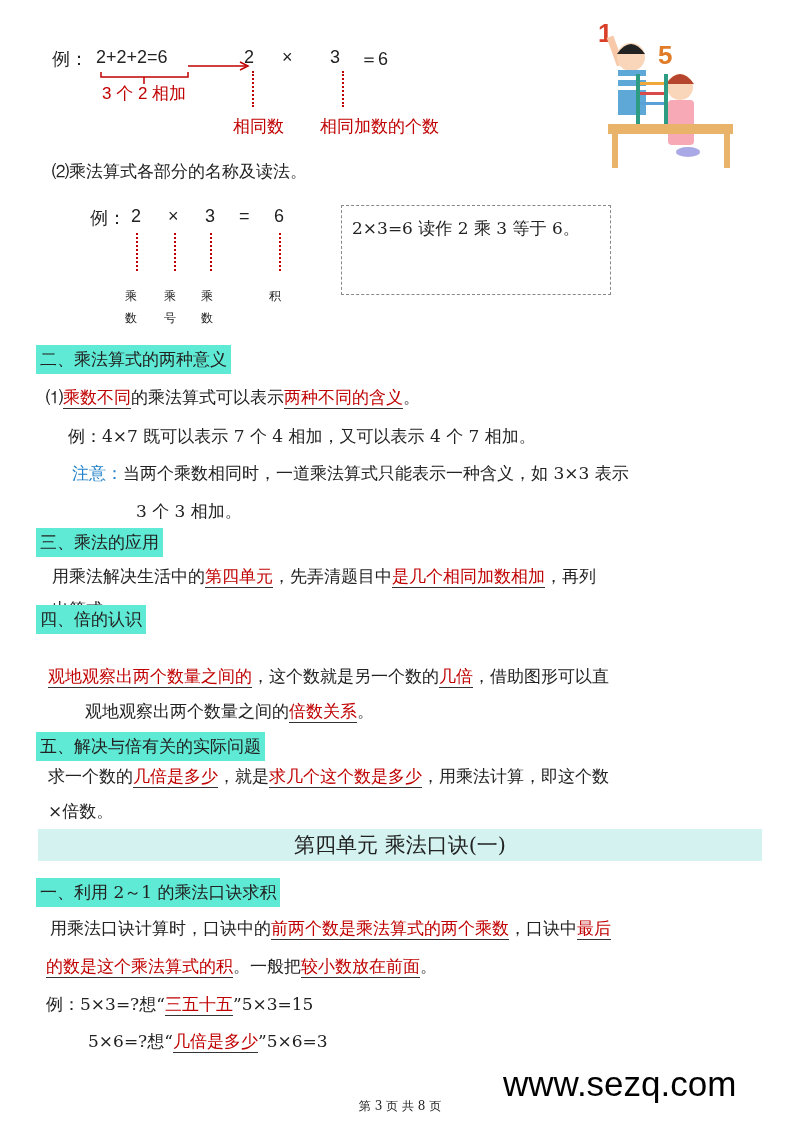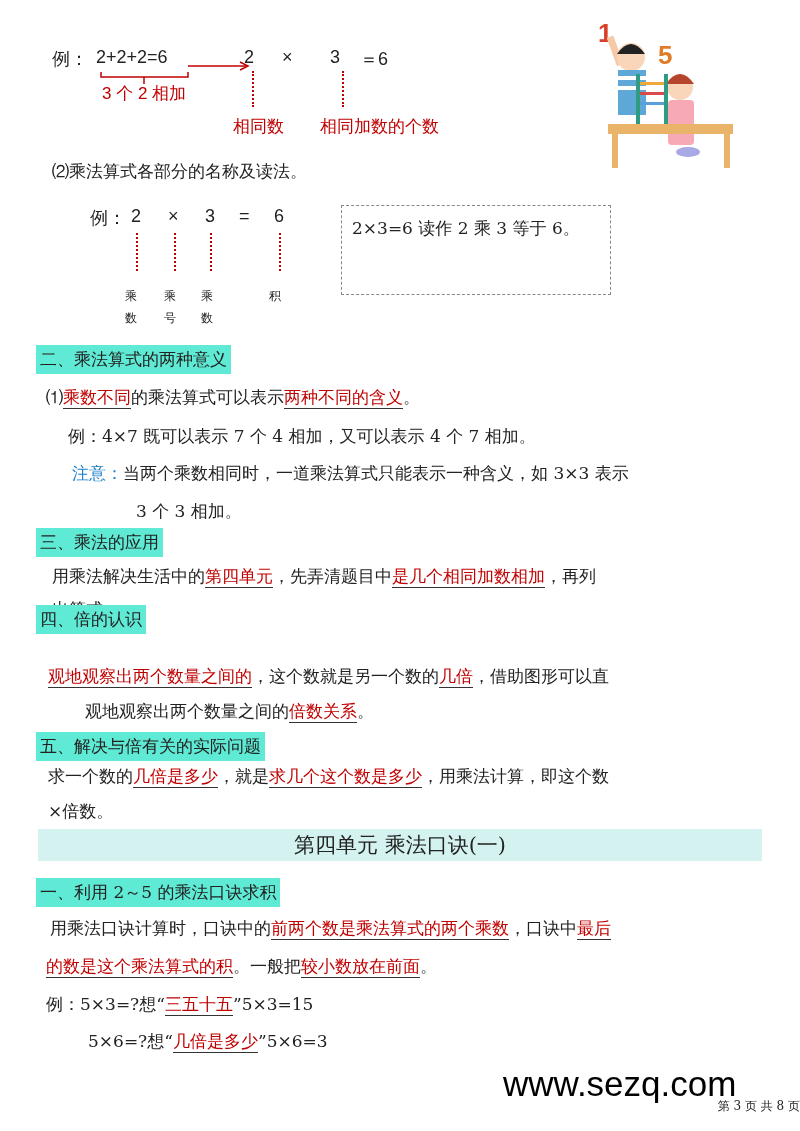--- a/index.html
+++ b/index.html
@@ -14,21 +14,21 @@
     .hl { background:#5eead4; padding:3px 4px; }
     .sans { font-family:"Liberation Sans","DejaVu Sans",sans-serif; }
     .dots { position:absolute; width:0; border-left:2px dotted #c00000; }
     .small { font-size:12px; line-height:22px; text-align:center; width:14px; white-space:normal; }
     .box { position:absolute; left:341px; top:205px; width:270px; height:90px;
            border:1px dashed #888; box-sizing:border-box; padding:8px 10px; font-size:17px; line-height:29px; }
     .unit-bar { position:absolute; left:38px; top:829px; width:724px; height:32px; background:#d3f2f0; text-align:center;
                 font-size:21px; line-height:32px; }
     .watermark { position:absolute; left:503px; top:1064px; font-size:35px; color:#000000;
                  font-family:"Liberation Sans","DejaVu Sans",sans-serif; }
-    .footer { position:absolute; left:0; width:800px; top:1098px; text-align:right; font-size:12px; }
+    .footer { position:absolute; left:0; width:800px; top:1098px; text-align:center; font-size:12px; }
   </style>
 </head>
 <body>
 
 <div class="abs" style="left:598px;top:12px;width:150px;height:156px;">
   <svg width="150" height="156" viewBox="0 0 150 156">
     <text x="0" y="30" font-size="26" fill="#d9402a" font-family="Liberation Sans, sans-serif" font-weight="bold">1</text>
     <text x="60" y="52" font-size="26" fill="#e07b27" font-family="Liberation Sans, sans-serif" font-weight="bold">5</text>
     <rect x="14" y="24" width="7" height="30" fill="#f7c9a8" transform="rotate(-20 17 40)"></rect>
     <circle cx="33" cy="45" r="14" fill="#f9d6b9"></circle>
@@ -120,21 +120,21 @@
 </div>
 
 <div class="abs t17 hl" style="left:36px;top:732px;">五、解决与倍有关的实际问题</div>
 <div class="abs t17" style="left:48px;top:765px;">
   <span>求一个数的</span><span class="red ul">几倍是多少</span><span>，就是</span><span class="red ul">求几个这个数是多少</span><span>，用乘法计算，即这个数</span>
 </div>
 <div class="abs t17" style="left:48px;top:800px;">×倍数。</div>
 
 <div class="unit-bar">第四单元  乘法口诀(一)</div>
 
-<div class="abs t17 hl" style="left:36px;top:878px;">一、利用 2～5 的乘法口诀求积</div>
+<div class="abs t17 hl" style="left:36px;top:878px;">一、利用 2～1 的乘法口诀求积</div>
 <div class="abs t17" style="left:50px;top:917px;">
   <span>用乘法口诀计算时，口诀中的</span><span class="red ul">前两个数是乘法算式的两个乘数</span><span>，口诀中</span><span class="red ul">最后</span>
 </div>
 <div class="abs t17" style="left:46px;top:955px;">
   <span class="red ul">的数是这个乘法算式的积</span><span>。一般把</span><span class="red ul">较小数放在前面</span><span>。</span>
 </div>
 <div class="abs t17" style="left:46px;top:993px;">
   <span>例：5×3=?想“</span><span class="red ul">三五十五</span><span>”5×3=15</span>
 </div>
 <div class="abs t17" style="left:88px;top:1030px;">

